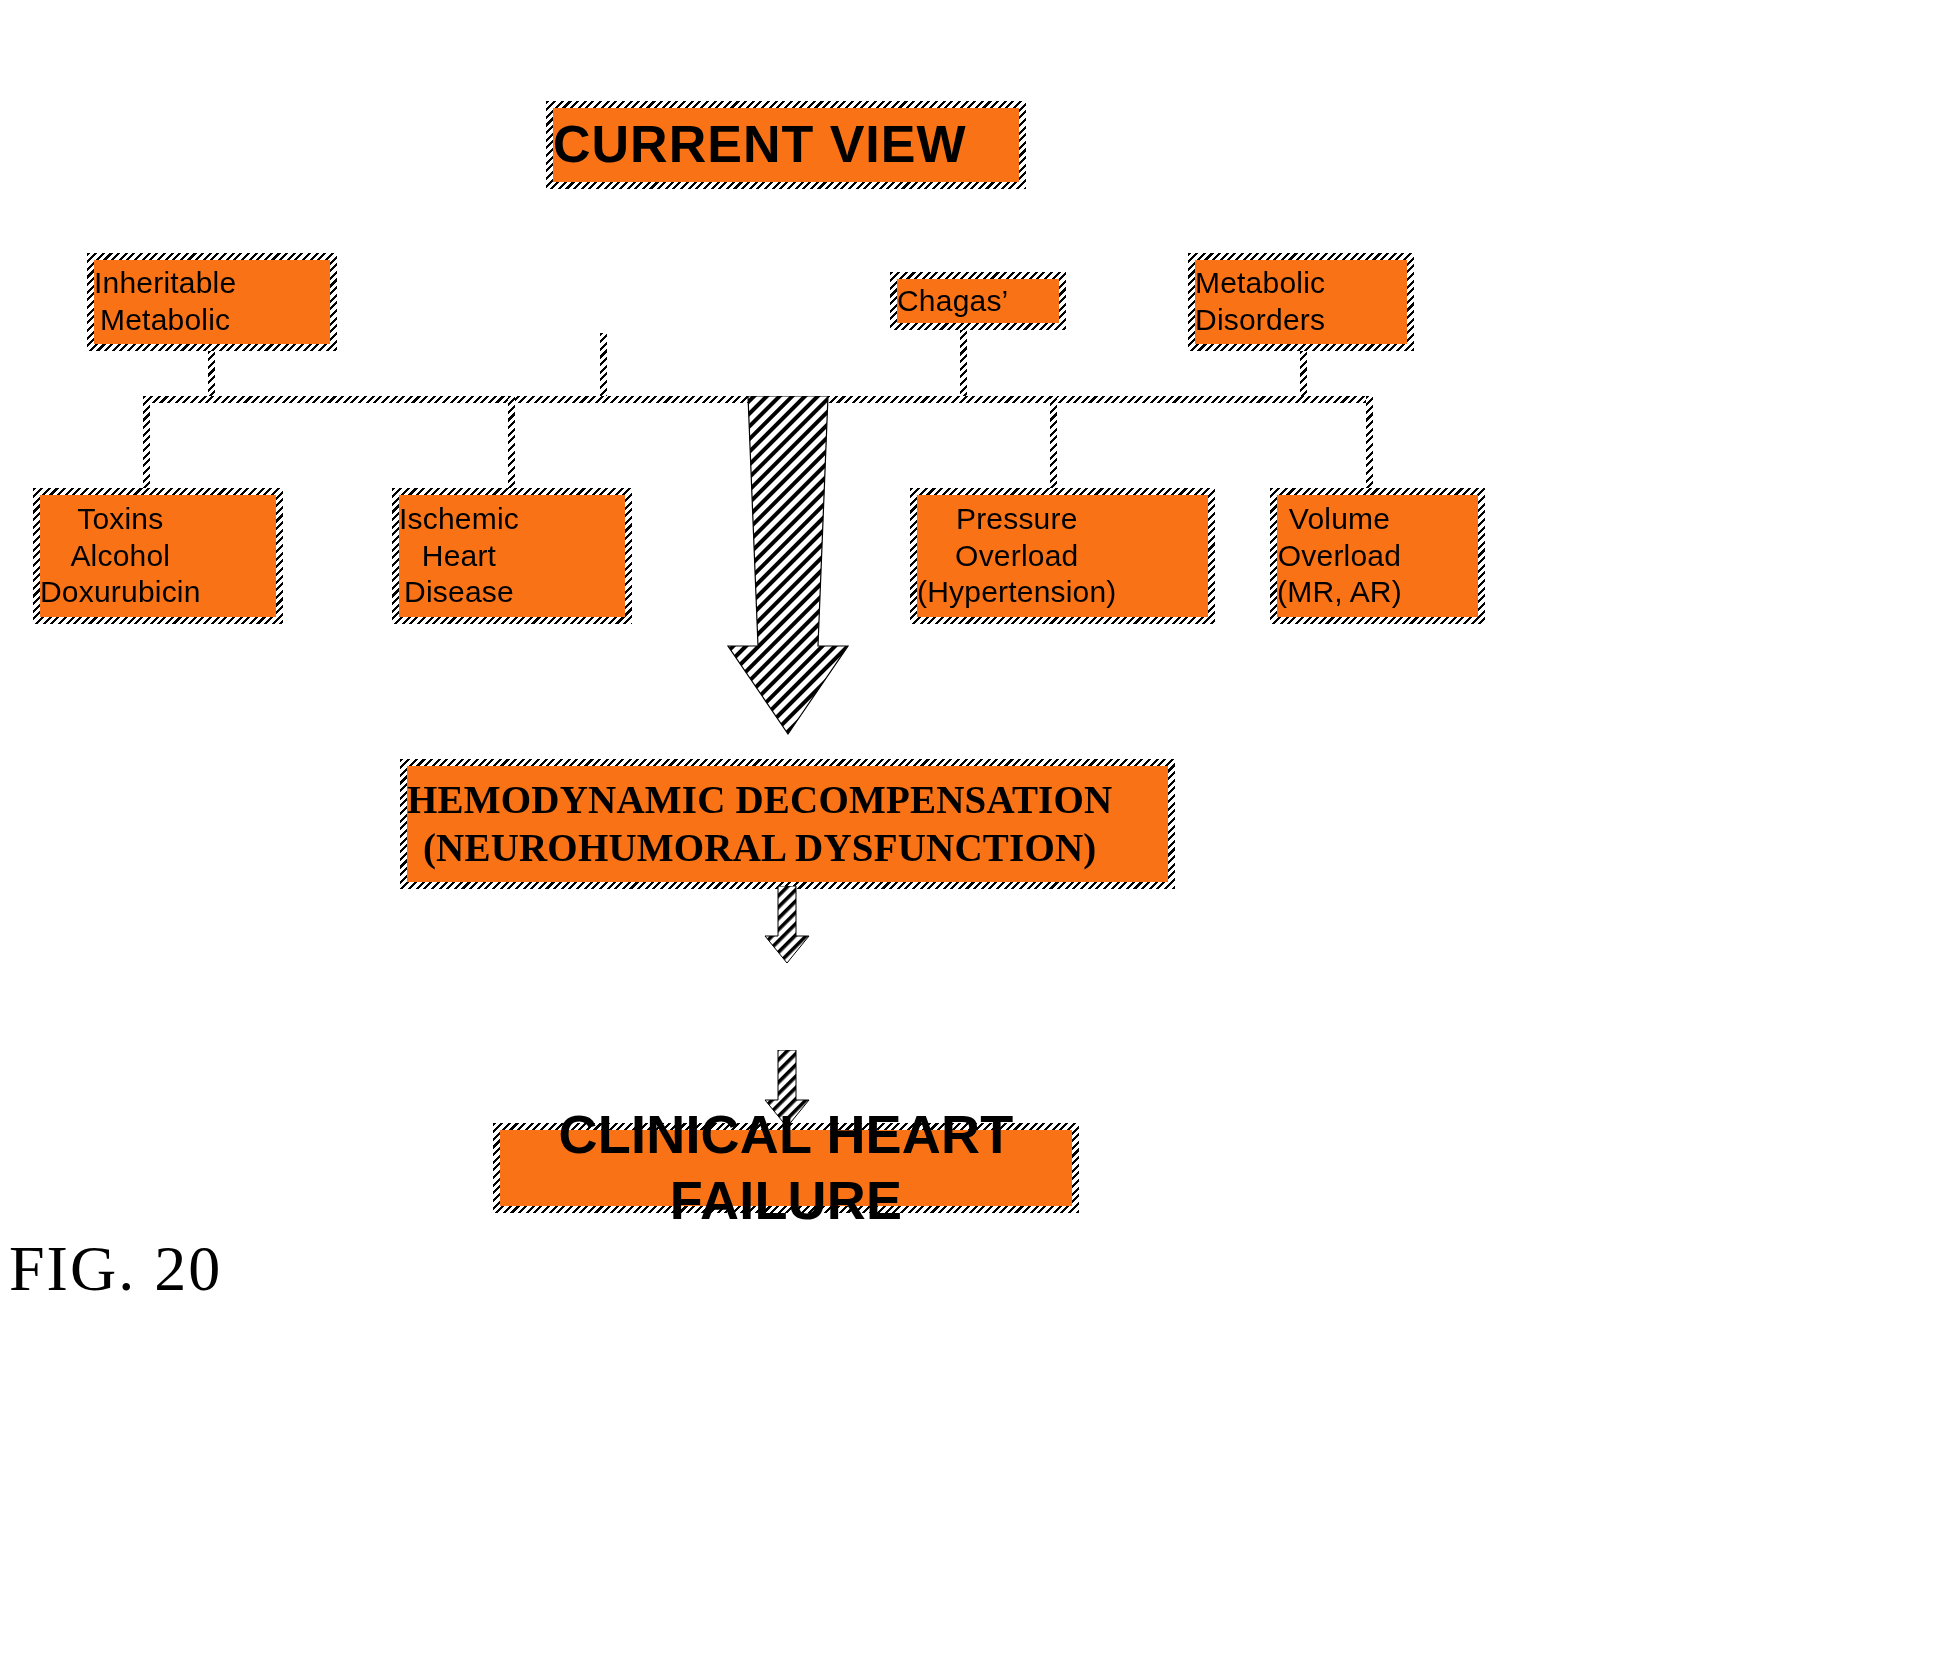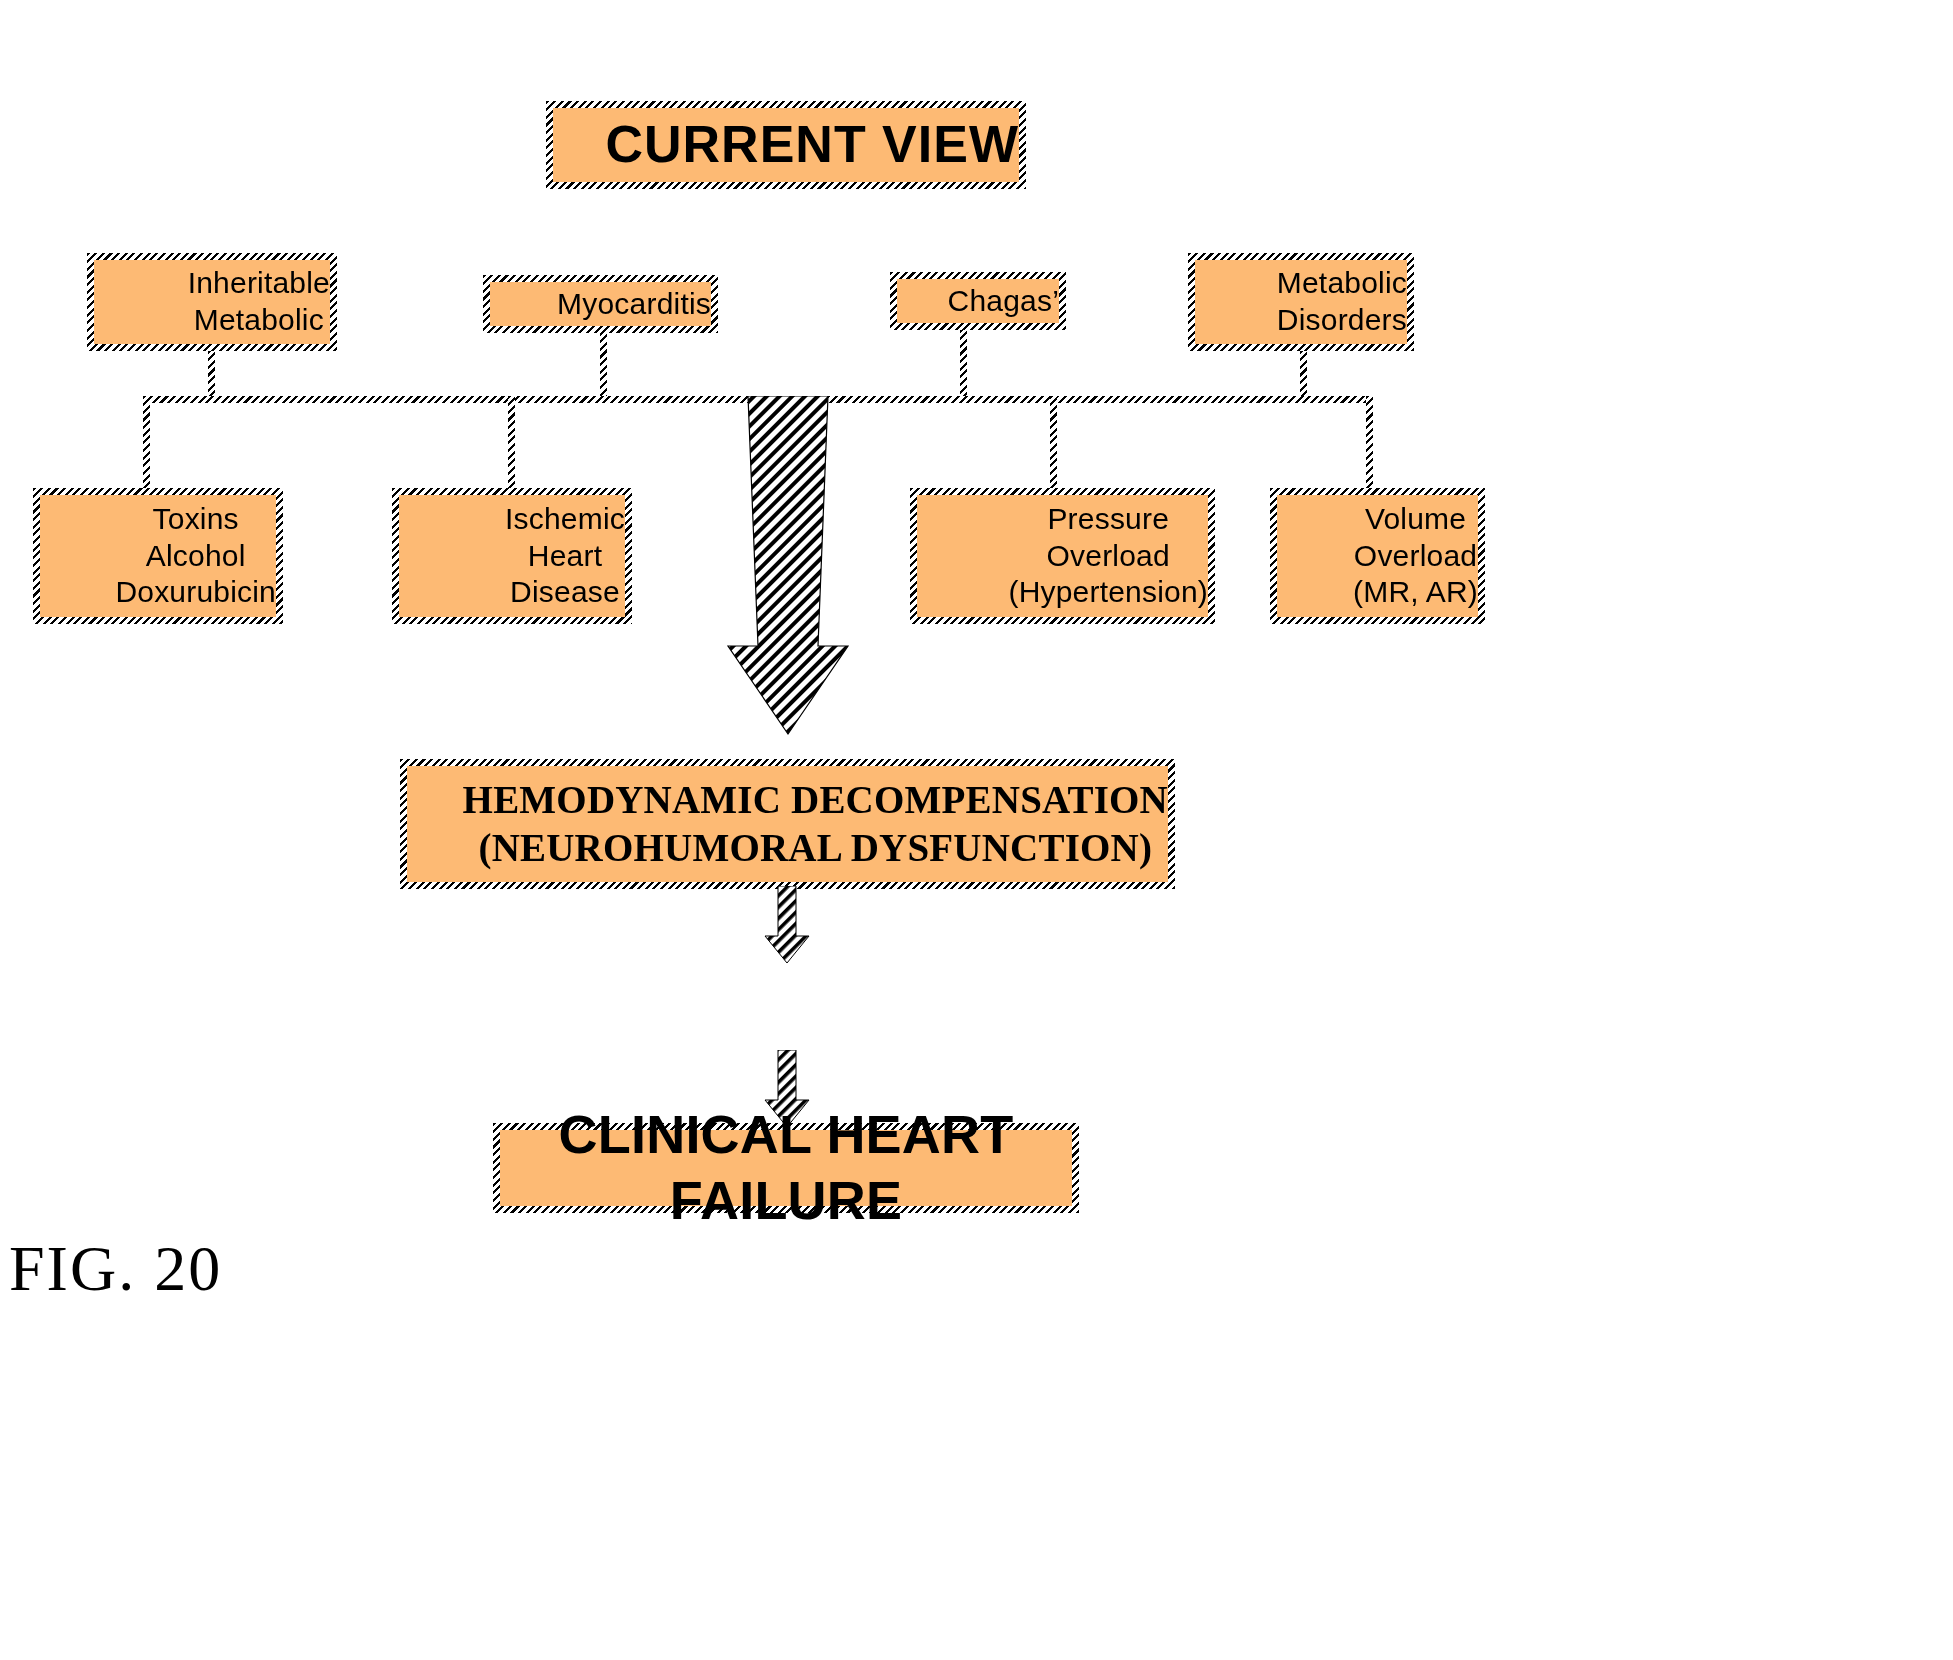--- a/index.html
+++ b/index.html
@@ -16,35 +16,35 @@
     width: 1953px;
     height: 1660px;
     background: #ffffff;
     overflow: hidden;
   }
 
   
   .hbox {
     position: absolute;
     box-sizing: border-box;
-    background: #fdba74;
+    background: #f97316;
     
     border-style: solid;
     border-width: 7px;
     border-image-source:
       repeating-linear-gradient(
         135deg,
         #000 0px, #000 2.2px,
         #fff 2.2px, #fff 5.4px
       );
     border-image-slice: 7;
     border-image-repeat: repeat;
     display: flex;
     align-items: center;
-    justify-content: flex-end;
+    justify-content: flex-start;
     text-align: center;
   }
   .hbox .inner {
     line-height: 1.22;
     white-space: pre-line;
   }
 
   .box-small .inner {
     font-size: 30px;
     font-weight: 400;
@@ -97,23 +97,20 @@
 
   <div class="hbox box-bold" id="title-box" style="left:546px; top:101px; width:480px; height:88px;">
     <span class="inner">CURRENT VIEW</span>
   </div>
 
   <div class="hbox box-small" id="box-inheritable" style="left:87px; top:253px; width:250px; height:98px;">
     <span class="inner">Inheritable
 Metabolic</span>
   </div>
 
-  <div class="hbox box-small" id="box-myocarditis" style="left:483px; top:275px; width:235px; height:58px;">
-    <span class="inner">Myocarditis</span>
-  </div>
 
   <div class="hbox box-small" id="box-chagas" style="left:890px; top:272px; width:176px; height:58px;">
     <span class="inner">Chagas’</span>
   </div>
 
   <div class="hbox box-small" id="box-metabolic" style="left:1188px; top:253px; width:226px; height:98px;">
     <span class="inner">Metabolic
 Disorders</span>
   </div>
 

